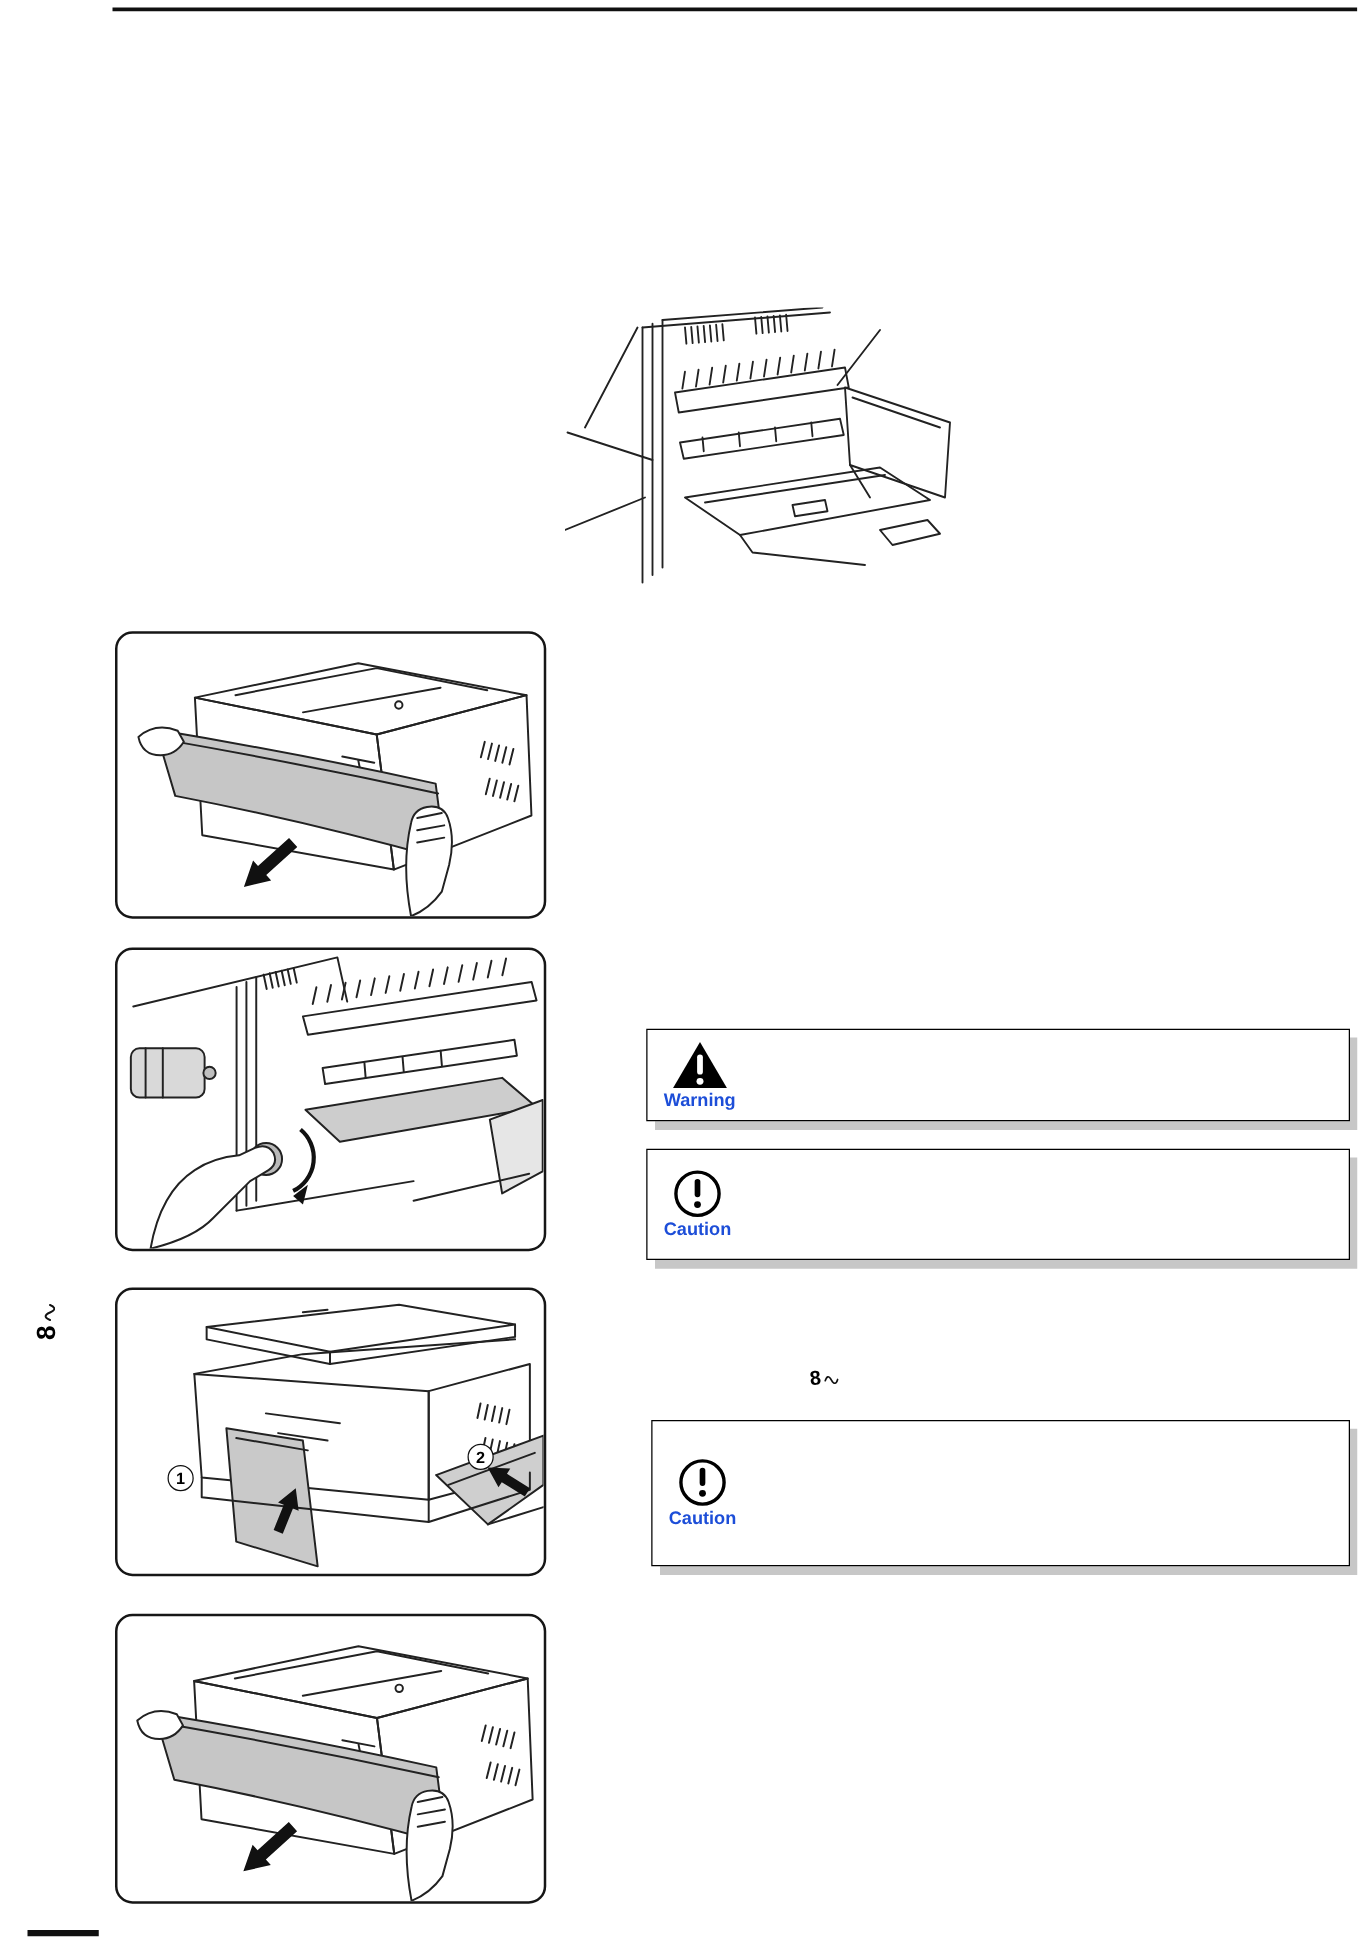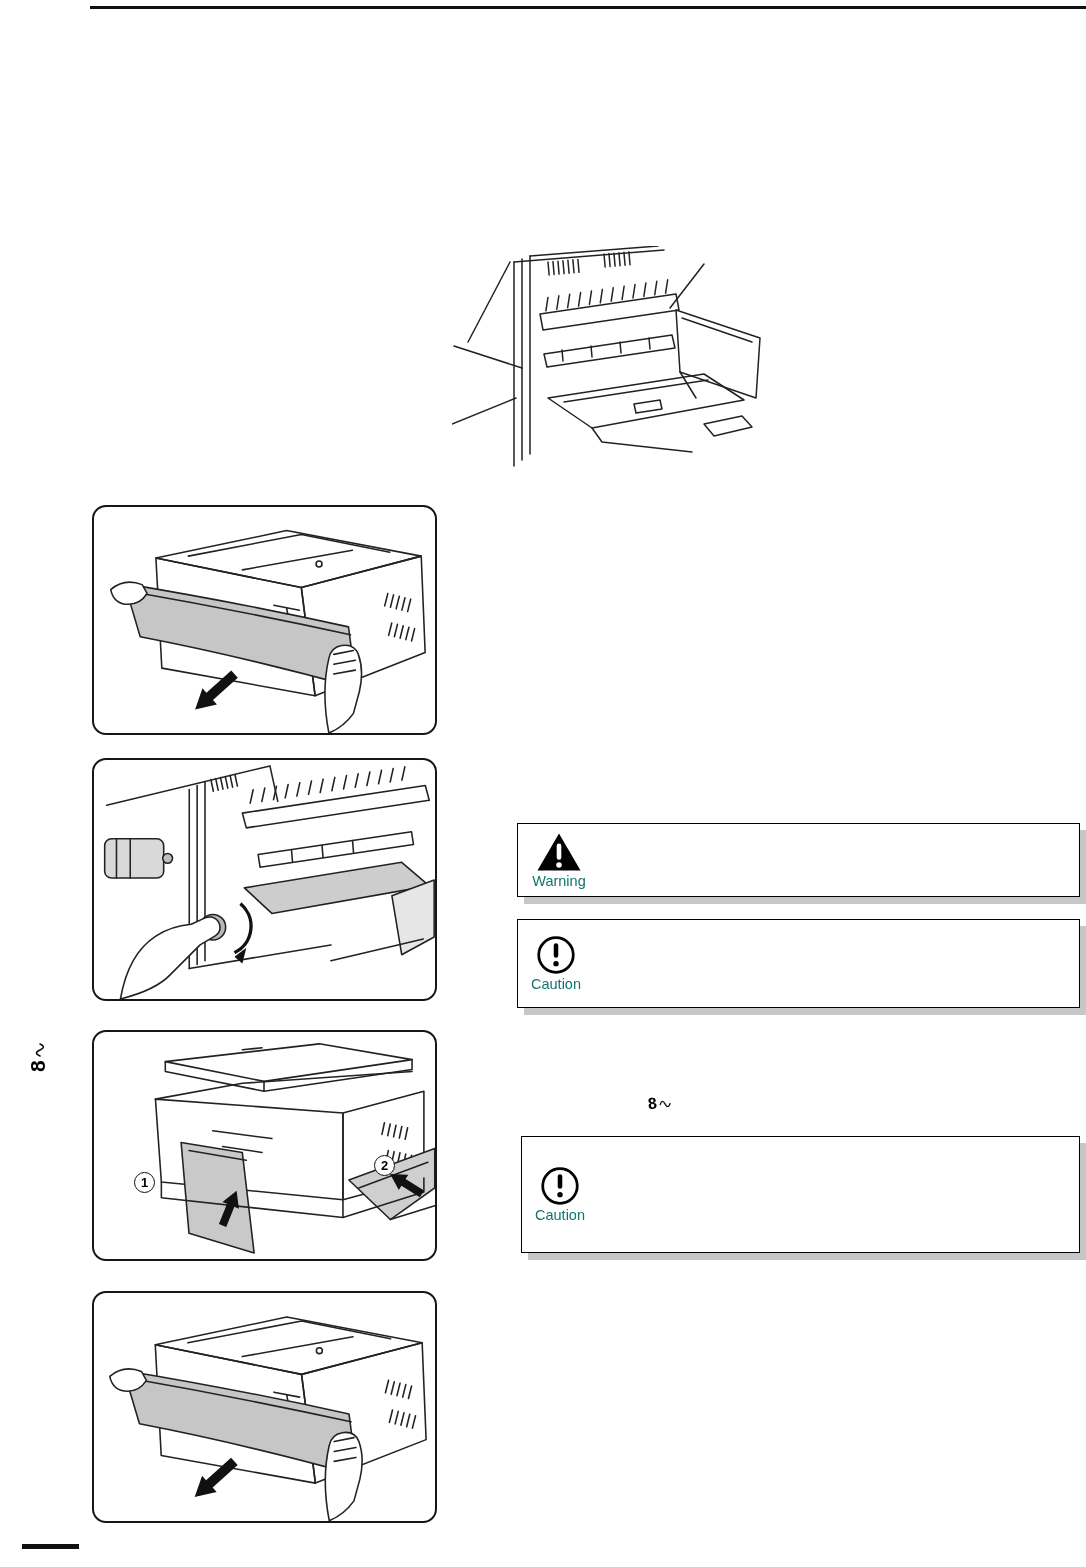--- a/index.html
+++ b/index.html
@@ -20,21 +20,21 @@
   .p3{top:1030px;height:231px}
   .p4{top:1291px;height:232px}
 
   .callout{position:absolute;left:517px;width:563px;background:#fff;border:1.6px solid #000;
            box-shadow:7px 7px 0 #c7c7c7;display:flex;align-items:center}
   .cw{top:823px;height:74px}
   .c1{top:919px;height:89px}
   .c2{top:1136px;height:117px;left:521px;width:559px}
   .sign{display:flex;flex-direction:column;align-items:center;margin-left:13px;gap:2px}
   .sign svg{display:block}
-  .sign-label{font-size:14.5px;font-weight:400;color:#0f766e;line-height:1}
+  .sign-label{font-size:14.5px;font-weight:700;color:#1d4ed8;line-height:1}
 
   .badge{position:absolute;width:21px;height:21px;border:1.8px solid #111;border-radius:50%;
          background:#fff;display:flex;align-items:center;justify-content:center;
          font-size:13px;font-weight:700;line-height:1}
 
   .margin-tab{position:absolute;left:18px;top:1040px;width:40px;display:flex;align-items:center;gap:3px;
               transform:rotate(-90deg);transform-origin:center;font-size:21px;font-weight:700}
   .inline-marker{position:absolute;left:648px;top:1094px;display:flex;align-items:center;gap:2px;
                  font-size:16px;font-weight:700;transform:rotate(-6deg)}
 </style>

